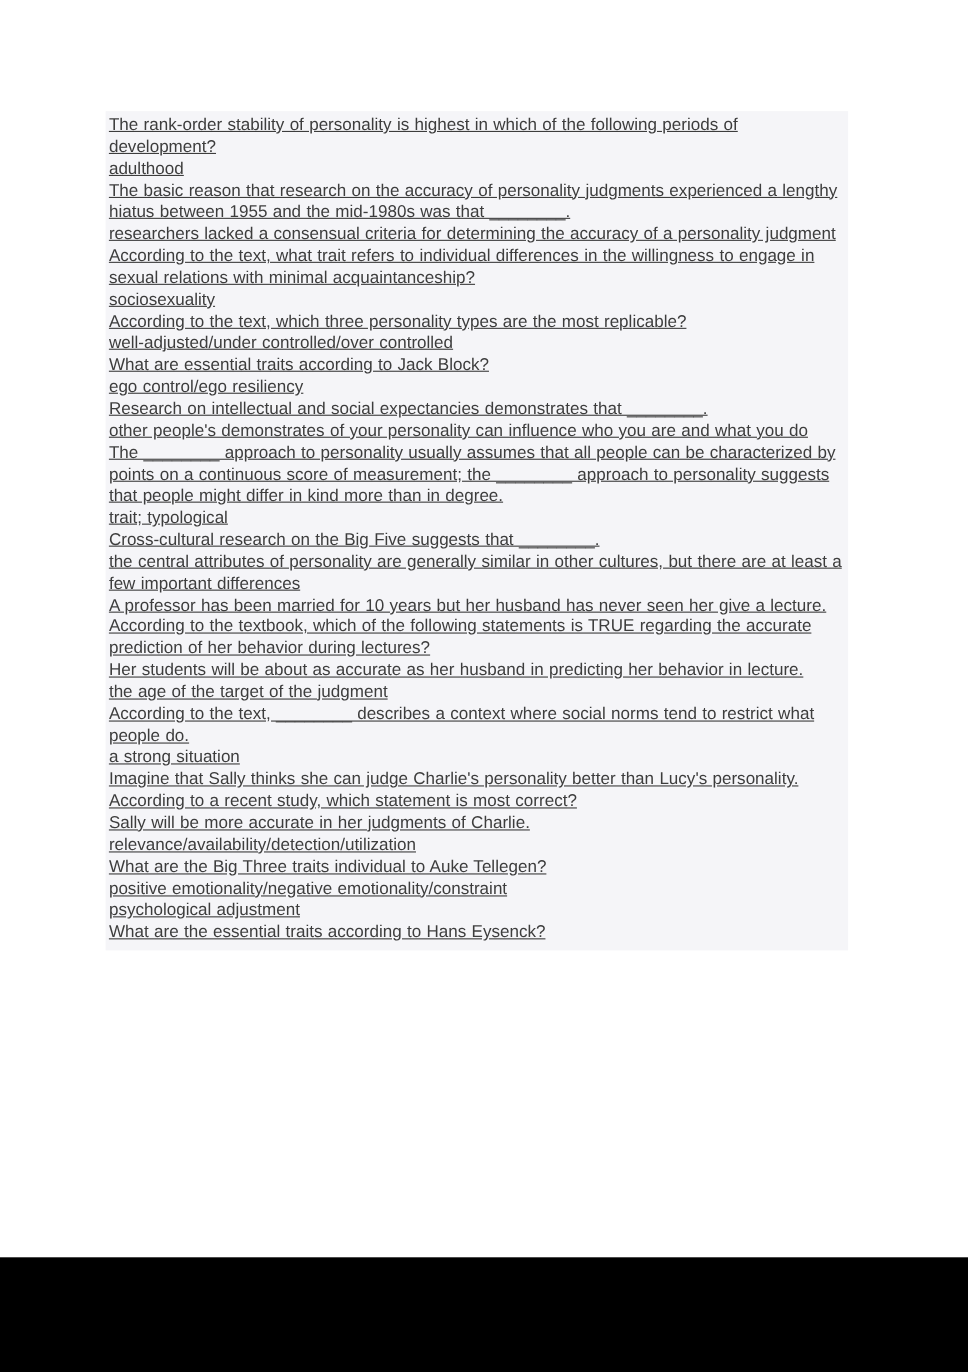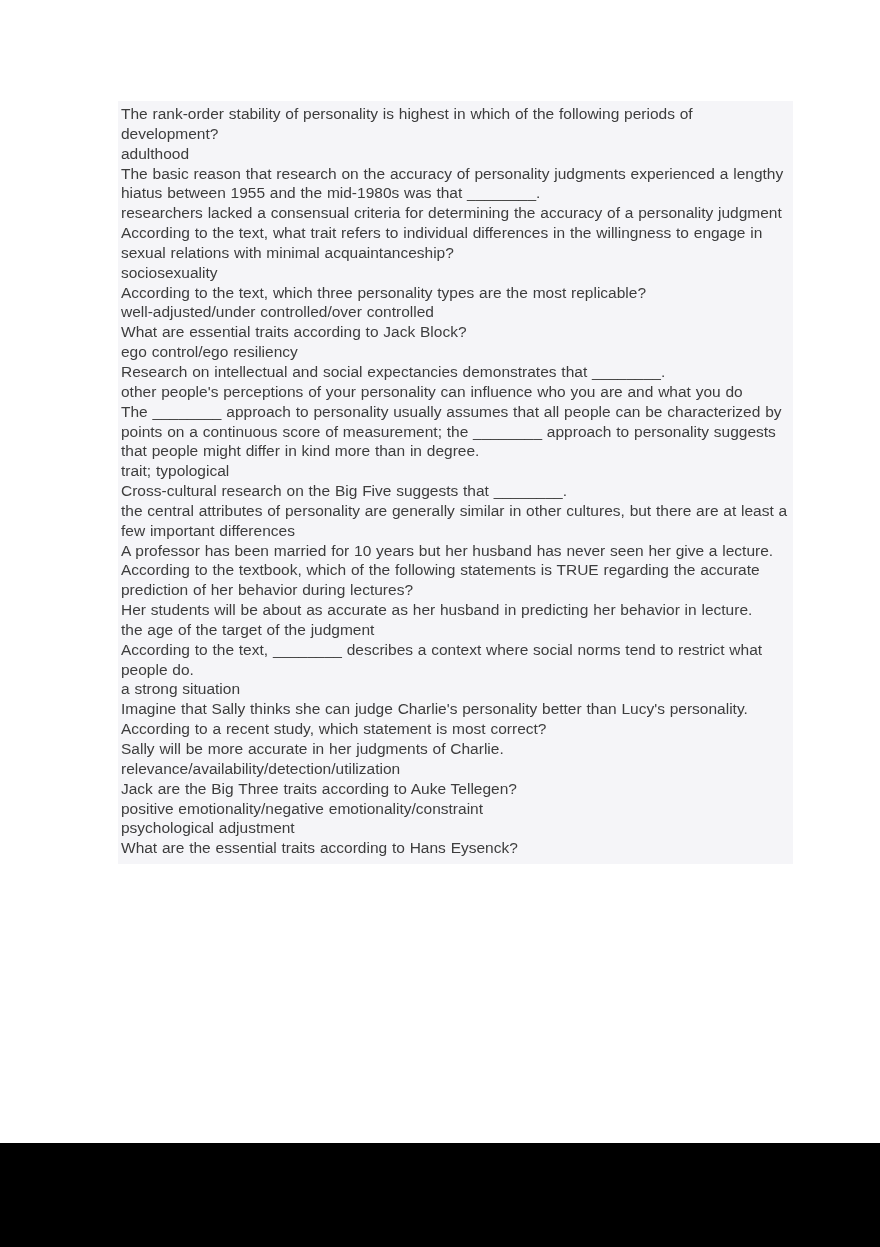--- a/index.html
+++ b/index.html
@@ -9,29 +9,30 @@
   body {
     width: 880px;
     height: 1247px;
     position: relative;
     background: var(--page-bg, #ffffff);
     font-family: "Liberation Sans", sans-serif;
     overflow: hidden;
   }
   .content-block {
     position: absolute;
-    left: 118px;
+    left: 96px;
     top: 101px;
     width: 675px;
     box-sizing: border-box;
     padding: 3px 3px 6px 3px;
     background: var(--content-bg, #f5f5f8);
     color: var(--text-color, #3d3d3d);
     font-size: 15.5px;
     line-height: 19.85px;
+    text-decoration: underline;
   }
   .content-block p {
     margin: 0;
     padding: 0;
     word-spacing: 0.5px;
   }
   .footer-band {
     position: absolute;
     left: 0;
     top: 1143px;
@@ -48,32 +49,32 @@
     <p>adulthood</p>
     <p>The basic reason that research on the accuracy of personality judgments experienced a lengthy hiatus between 1955 and the mid-1980s was that ________.</p>
     <p>researchers lacked a consensual criteria for determining the accuracy of a personality judgment</p>
     <p>According to the text, what trait refers to individual differences in the willingness to engage in sexual relations with minimal acquaintanceship?</p>
     <p>sociosexuality</p>
     <p>According to the text, which three personality types are the most replicable?</p>
     <p>well-adjusted/under controlled/over controlled</p>
     <p>What are essential traits according to Jack Block?</p>
     <p>ego control/ego resiliency</p>
     <p>Research on intellectual and social expectancies demonstrates that ________.</p>
-    <p>other people's perceptions of your personality can influence who you are and what you do</p>
+    <p>other people's demonstrates of your personality can influence who you are and what you do</p>
     <p>The ________ approach to personality usually assumes that all people can be characterized by points on a continuous score of measurement; the ________ approach to personality suggests that people might differ in kind more than in degree.</p>
     <p>trait; typological</p>
     <p>Cross-cultural research on the Big Five suggests that ________.</p>
     <p>the central attributes of personality are generally similar in other cultures, but there are at least a few important differences</p>
     <p>A professor has been married for 10 years but her husband has never seen her give a lecture. According to the textbook, which of the following statements is TRUE regarding the accurate prediction of her behavior during lectures?</p>
     <p>Her students will be about as accurate as her husband in predicting her behavior in lecture.</p>
     <p>the age of the target of the judgment</p>
     <p>According to the text, ________ describes a context where social norms tend to restrict what people do.</p>
     <p>a strong situation</p>
     <p>Imagine that Sally thinks she can judge Charlie's personality better than Lucy's personality. According to a recent study, which statement is most correct?</p>
     <p>Sally will be more accurate in her judgments of Charlie.</p>
     <p>relevance/availability/detection/utilization</p>
-    <p>Jack are the Big Three traits according to Auke Tellegen?</p>
+    <p>What are the Big Three traits individual to Auke Tellegen?</p>
     <p>positive emotionality/negative emotionality/constraint</p>
     <p>psychological adjustment</p>
     <p>What are the essential traits according to Hans Eysenck?</p>
   </div>
 
 <div class="footer-band"></div>
 
 </body></html>

